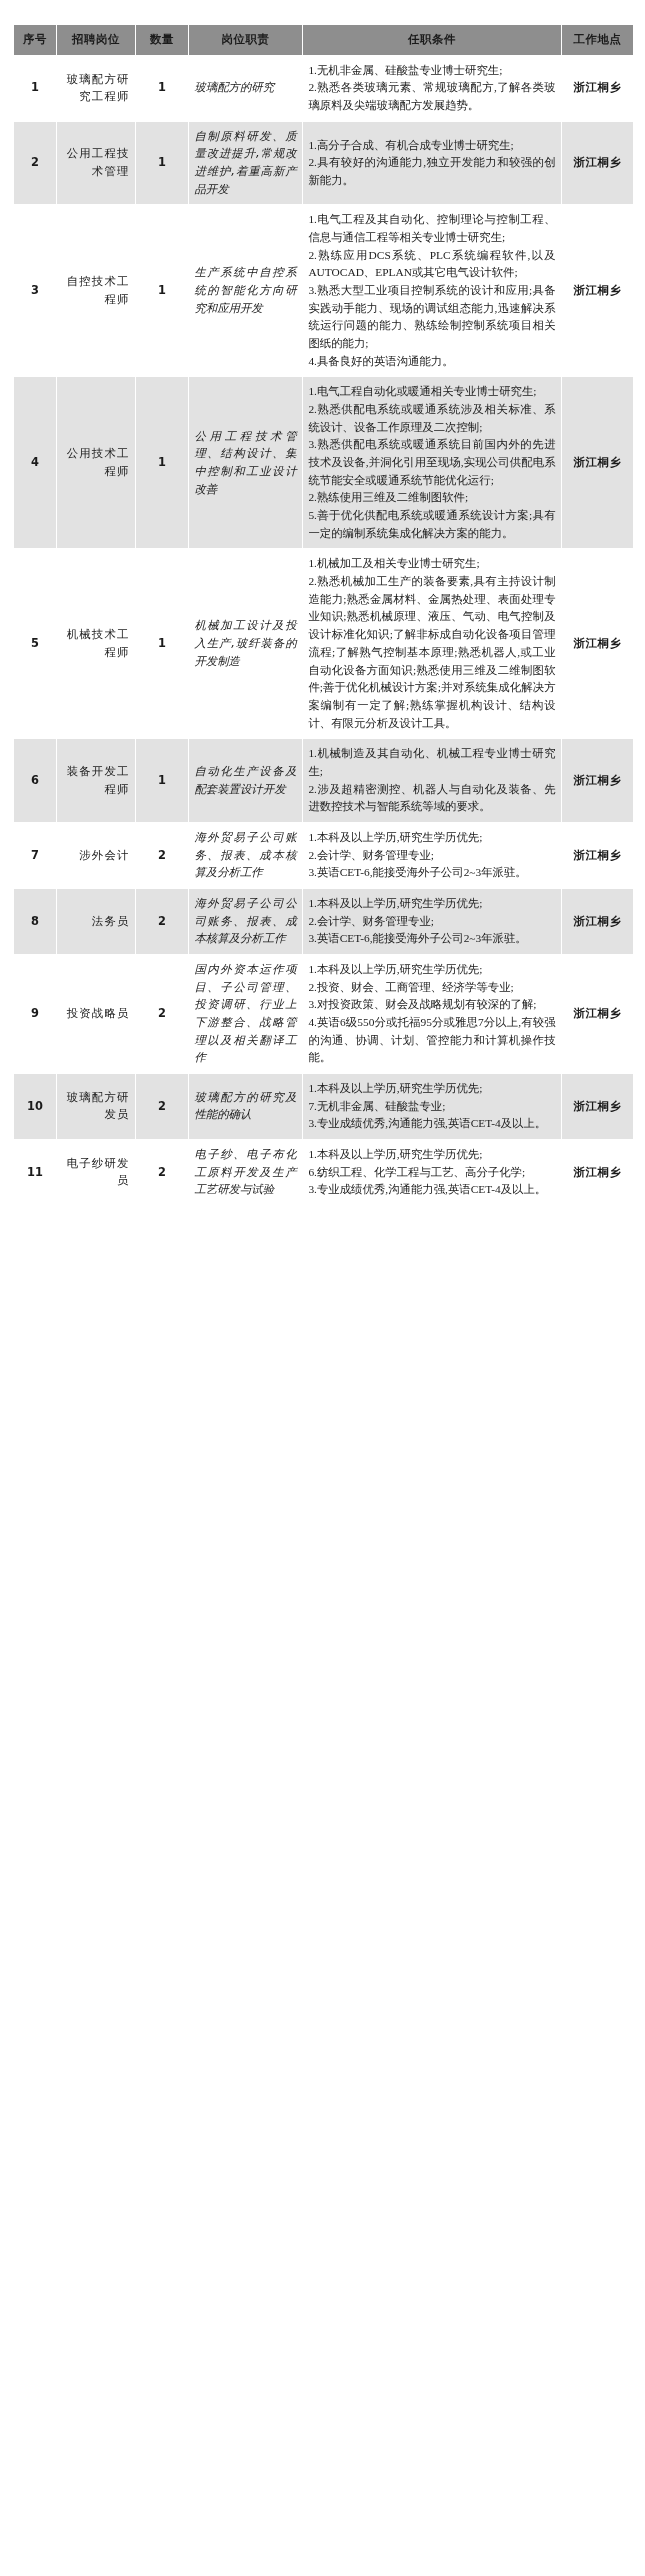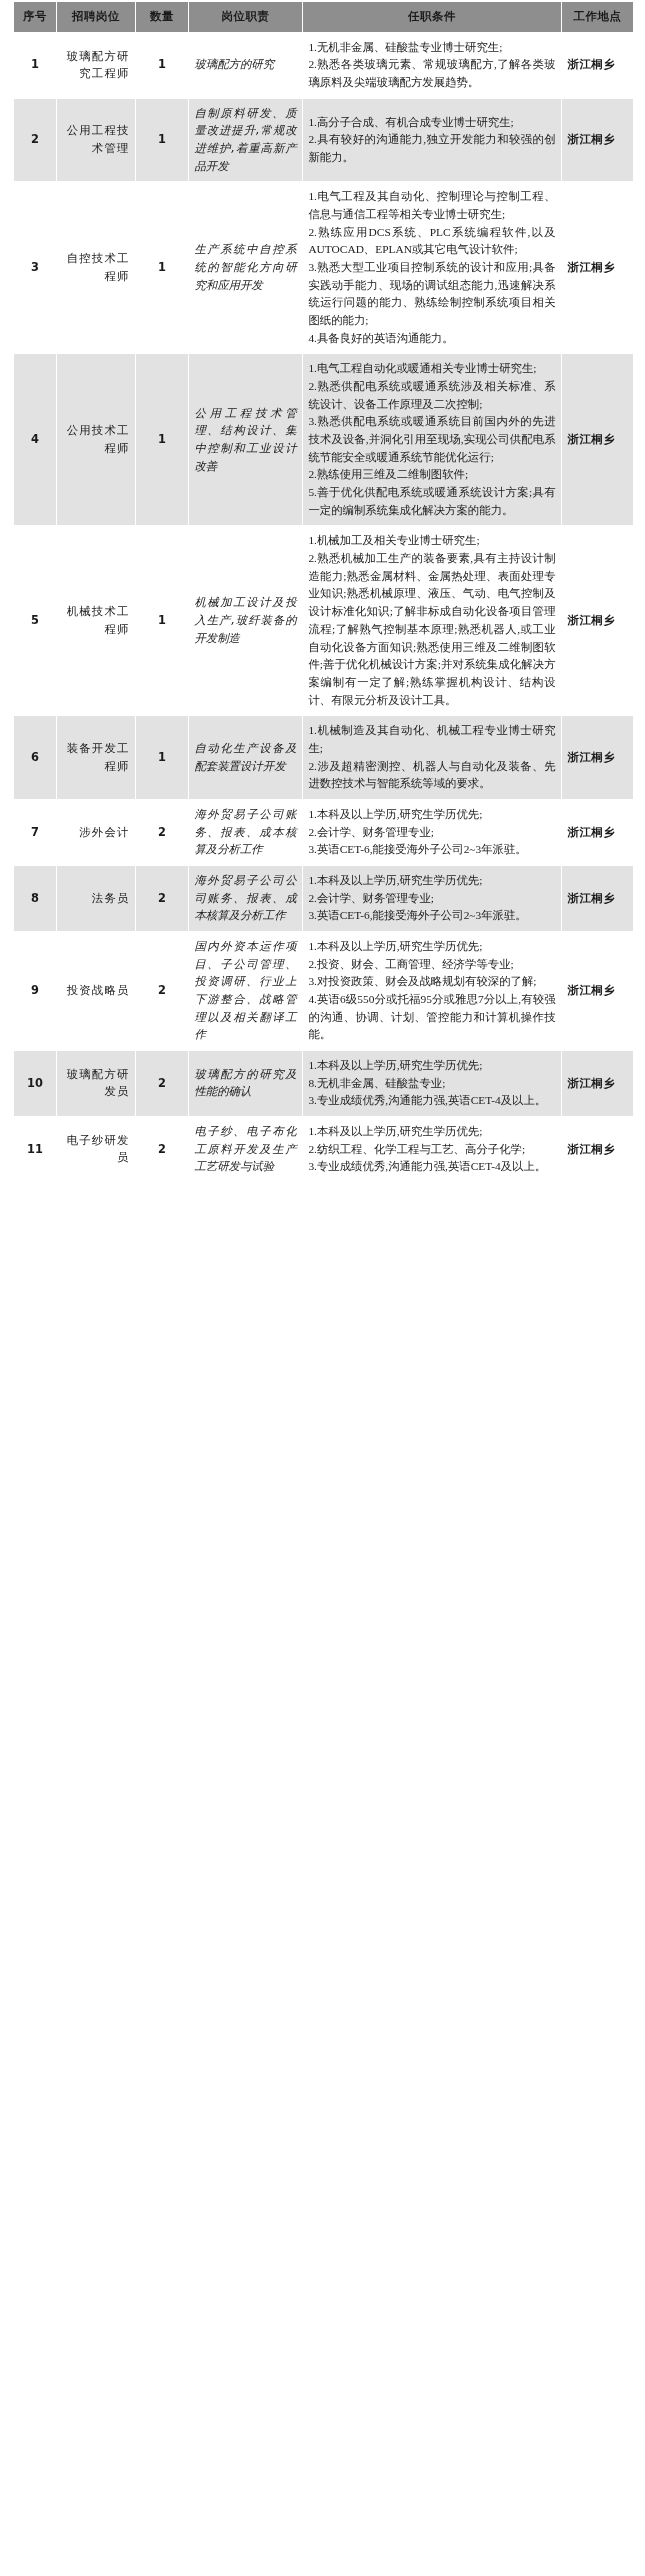--- a/index.html
+++ b/index.html
@@ -6,21 +6,21 @@
     margin: 0;
     padding: 0;
     background: #ffffff;
   }
   body {
     width: 646px;
     font-family: "DejaVu Sans", "Liberation Sans", sans-serif;
   }
   .sheet {
     width: 588px;
-    padding: 1px 13px 18px 13px;
+    padding: 24px 13px 18px 13px;
     box-sizing: border-box;
   }
   table.job-table {
     width: 619px;
     border-collapse: collapse;
     table-layout: fixed;
     background: #ffffff;
   }
   table.job-table col.c-no     { width: 43px; }
   table.job-table col.c-post   { width: 79px; }
@@ -72,20 +72,21 @@
     line-height: 1.7;
     font-style: italic;
   }
   td.cell-req {
     text-align: justify;
     text-justify: inter-ideograph;
     line-height: 1.72;
   }
   td.cell-req .req-line { display: block; font-family: Liberation Serif, serif; }
   td.cell-loc {
+    text-align: center;
     font-weight: bold;
     letter-spacing: 0.6px;
     line-height: 1.6;
   }
 </style>
 </head>
 <body>
 
 <div class="sheet">
   <table class="job-table">
@@ -216,33 +217,33 @@
           </td>
           <td class="cell-loc">浙江桐乡</td>
         </tr>
         <tr class="band-b">
           <td class="cell-no">10</td>
           <td class="cell-post">玻璃配方研发员</td>
           <td class="cell-count">2</td>
           <td class="cell-duty">玻璃配方的研究及性能的确认</td>
           <td class="cell-req">
             <span class="req-line">1.本科及以上学历,研究生学历优先;</span>
-            <span class="req-line">8.无机非金属、硅酸盐专业;</span>
+            <span class="req-line">7.无机非金属、硅酸盐专业;</span>
             <span class="req-line">3.专业成绩优秀,沟通能力强,英语CET-4及以上。</span>
           </td>
           <td class="cell-loc">浙江桐乡</td>
         </tr>
         <tr class="band-a">
           <td class="cell-no">11</td>
           <td class="cell-post">电子纱研发员</td>
           <td class="cell-count">2</td>
           <td class="cell-duty">电子纱、电子布化工原料开发及生产工艺研发与试验</td>
           <td class="cell-req">
             <span class="req-line">1.本科及以上学历,研究生学历优先;</span>
-            <span class="req-line">2.纺织工程、化学工程与工艺、高分子化学;</span>
+            <span class="req-line">6.纺织工程、化学工程与工艺、高分子化学;</span>
             <span class="req-line">3.专业成绩优秀,沟通能力强,英语CET-4及以上。</span>
           </td>
           <td class="cell-loc">浙江桐乡</td>
         </tr>
       </tbody>
   </table>
 </div>
 
 
 </body></html>

